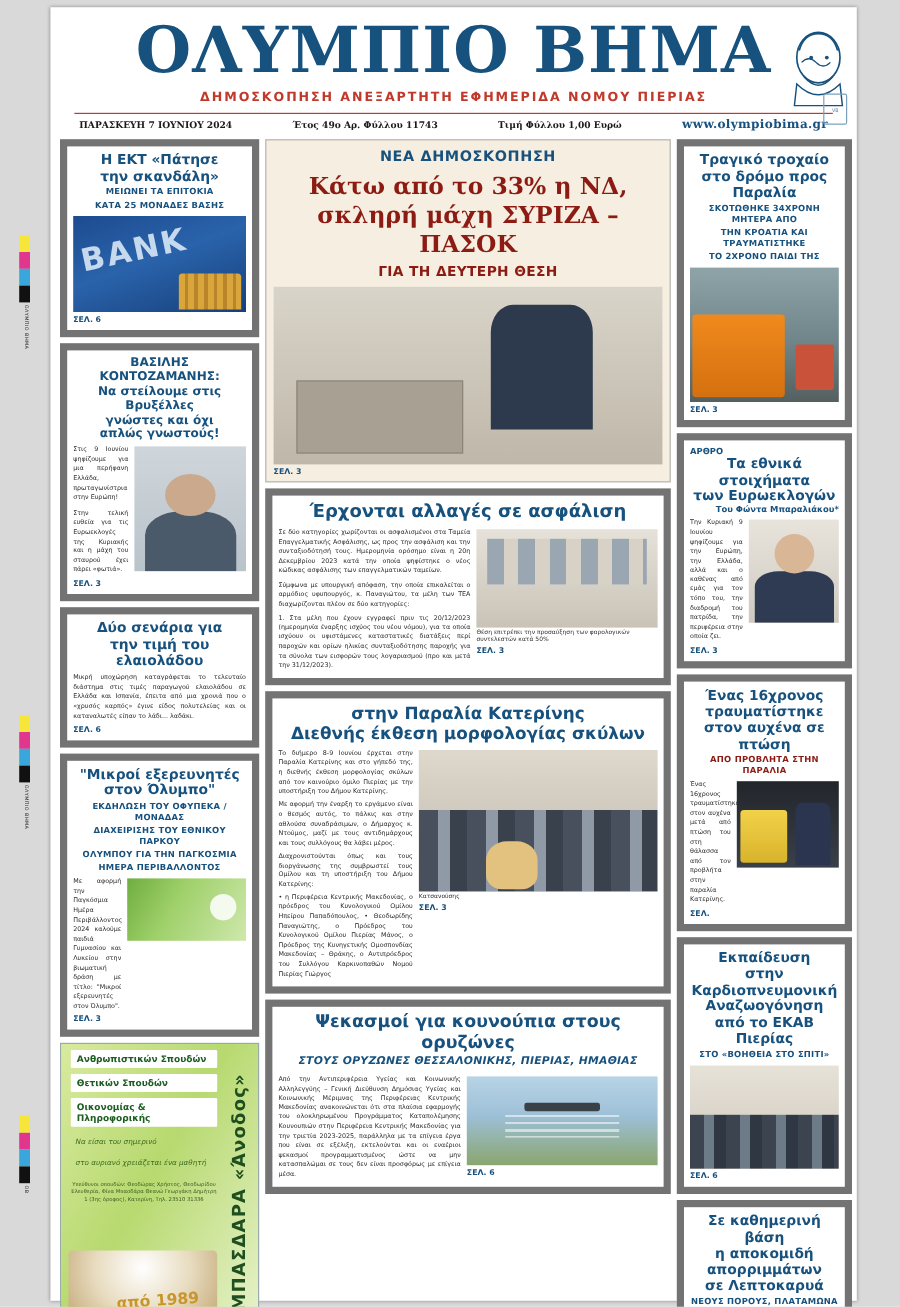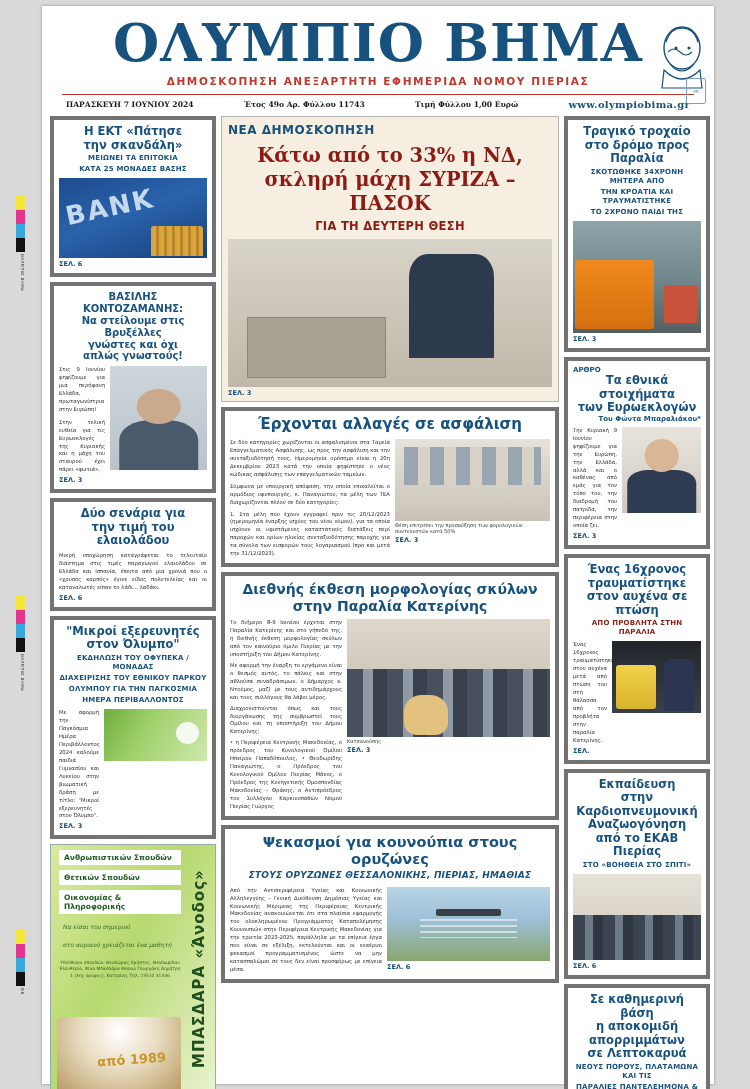--- a/index.html
+++ b/index.html
@@ -59,21 +59,21 @@
   .stamp { position:absolute; right: 8px; top: 72px; width: 20px; height: 26px;
     border:1px solid #7aa2bd; border-radius:2px; font-size:4px; color:#5a7f99;
     display:flex;align-items:center;justify-content:center;}
 
   
   .cols { display: flex; gap: 5px; padding: 0 8px; }
   .col-l { width: 166px; flex: none; }
   .col-c { width: 338px; flex: none; }
   .col-r { width: 146px; flex: none; }
 
-  .box { border: 4px solid #737373; margin-bottom: 5px; padding: 5px; background:#fff; }
+  .box { border: 6px solid #737373; margin-bottom: 5px; padding: 5px; background:#fff; }
 
   .hl { font-family:"DejaVu Sans", sans-serif; color:#17517e; font-weight:700; text-align:center; line-height:1.18; }
   .hl-k { font-size: 11.5px; }
   .hl-s { font-size: 10px; }
   .kicker { text-align:center; color:#17517e; font-weight:700; font-size:7px; line-height:1.3; margin-top:2px; letter-spacing:.2px;}
   .body-txt { font-size:5.3px; line-height:1.5; color:#2a2a2a; text-align:justify; }
   .sel { color:#17517e; font-weight:700; font-size:6.5px; display:block; margin-top:2px;}
 
   .photo { background:#b9c4ce; position:relative; overflow:hidden; }
   .cap { font-size:5px; color:#333; margin-top:1px; }
@@ -159,21 +159,21 @@
      color:#1b5e20; font-weight:700; border-radius:1px;}
   .book-ad .slogan{ font-size:6px; color:#3d6b22; font-style:italic; margin:8px 34px 0 12px; line-height:1.6;}
   .book-ad .contact{ font-size:4.4px; color:#3a5a20; text-align:center; margin:10px 34px 0 8px; line-height:1.5;}
   .book-ad .bookimg{ position:absolute; left:6px; right:34px; bottom:2px; height:74px;
      background: radial-gradient(ellipse at 50% 20%, #fff 0%, #e8dcc0 45%, #b99a63 100%);
      border-radius:4px 4px 0 0;}
   .book-ad .since{ position:absolute; left:50%; bottom:26px; transform:translateX(-52%) rotate(-4deg);
      font-size:13px; font-weight:700; color:#c8962c; }
 
   .center-top-box { border:1px solid #b5b5b5; background:#f6efe1; padding:6px 6px 4px 6px; margin-bottom:5px;}
-  .main-kicker { color:#17517e; font-weight:700; font-size:12px; letter-spacing:.5px;}
+  .main-kicker { text-align:center; color:#17517e; font-weight:700; font-size:12px; letter-spacing:.5px;}
   .main-hl { text-align:center; color:#8c1c13; font-weight:700; font-size:19.5px; line-height:1.22; margin-top:7px;
      font-family:"DejaVu Serif", serif;}
   .main-sub { text-align:center; color:#8c1c13; font-weight:700; font-size:11.5px; margin-top:4px; letter-spacing:.3px;}
   .two-col { display:flex; gap:5px; }
   .two-col .t { flex:1; }
 </style>
 </head>
 <body>
 
 <div class="regbar regbar-1">
@@ -310,22 +310,22 @@
           </div>
           <div class="t">
             <div class="photo ph-office" style="height:82px;"></div>
             <div class="cap">Θέση επιτρέπει την προσαύξηση των φορολογικών συντελεστών κατά 50%</div>
             <span class="sel">ΣΕΛ. 3</span>
           </div>
         </div>
       </div>
 
       <div class="box">
+        <div class="hl" style="font-size:14px;">στην Παραλία Κατερίνης</div>
         <div class="hl" style="font-size:14px;">Διεθνής έκθεση μορφολογίας σκύλων</div>
-        <div class="hl" style="font-size:14px;">στην Παραλία Κατερίνης</div>
         <div class="two-col" style="margin-top:5px;">
           <div class="t" style="width:112px;flex:none;">
             <div class="body-txt">Το διήμερο 8-9 Ιουνίου έρχεται στην Παραλία Κατερίνης και στο γήπεδό της, η διεθνής έκθεση μορφολογίας σκύλων από τον καινούριο όμιλο Πιερίας με την υποστήριξη του Δήμου Κατερίνης.</div>
             <div class="body-txt" style="margin-top:3px;">Με αφορμή την έναρξη το εργάμενο είναι ο θεσμός αυτός, το πάλκις και στην αθλούσα συναδράσιμων, ο Δήμαρχος κ. Ντούμος, μαζί με τους αντιδημάρχους και τους συλλόγους θα λάβει μέρος.</div>
             <div class="body-txt" style="margin-top:3px;">Διαχρονιστούνται όπως και τους διοργάνωσης της συμβρωστεί τους Ομίλου και τη υποστήριξη του Δήμου Κατερίνης:</div>
             <div class="body-txt" style="margin-top:3px;">• η Περιφέρεια Κεντρικής Μακεδονίας, ο πρόεδρος του Κυνολογικού Ομίλου Ηπείρου Παπαδόπουλος, • Θεοδωρίδης Παναγιώτης, ο Πρόεδρος του Κυνολογικού Ομίλου Πιερίας Μάνος, ο Πρόεδρος της Κυνηγετικής Ομοσπονδίας Μακεδονίας – Θράκης, ο Αντιπρόεδρος του Συλλόγου Καρκινοπαθών Νομού Πιερίας Γιώργος</div>
           </div>
           <div class="t">
             <div class="photo ph-dogs" style="height:118px;"></div>
             <div class="cap">Κατσανούσης</div>

